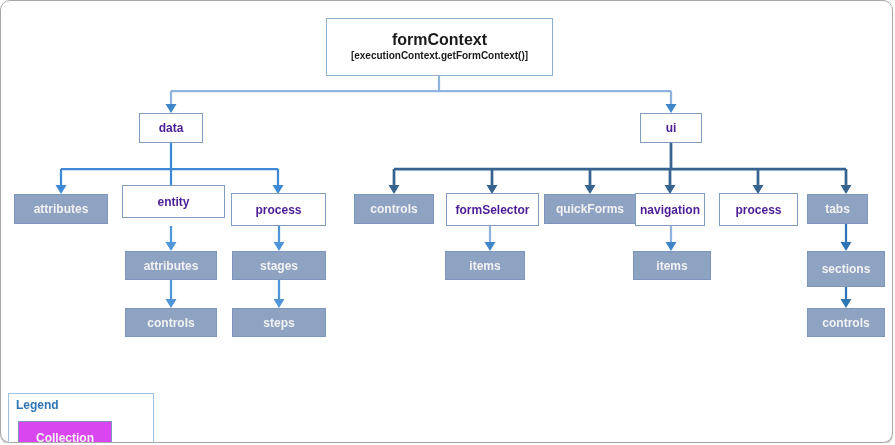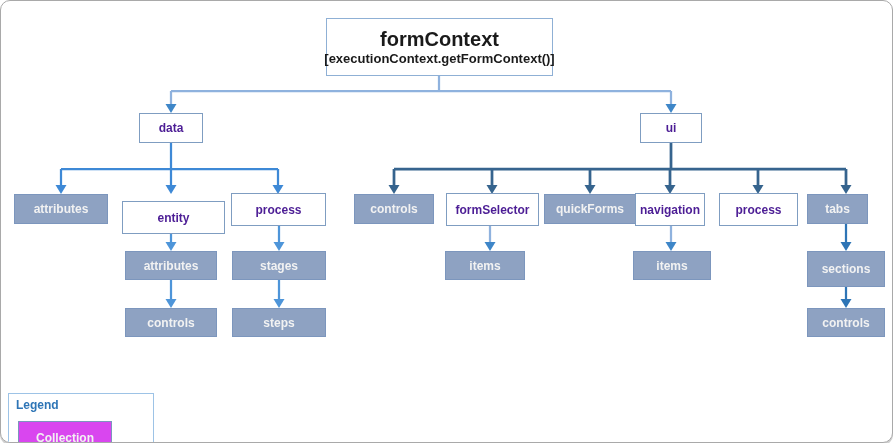--- a/index.html
+++ b/index.html
@@ -15,22 +15,22 @@
     position:absolute;display:flex;align-items:center;justify-content:center;
     box-sizing:border-box;font-weight:bold;font-size:12px;text-align:center;
   }
   .white-box{background:#ffffff;border:1.5px solid #7f9dc1;color:#4c1d95;}
   .fill-box{background:#8ea2c2;border:1px solid #7c96bd;color:#f2f2f2;}
   .root-box{
     position:absolute;box-sizing:border-box;background:#ffffff;
     border:1.5px solid #8fb0d5;color:#1a1a1a;
     display:flex;flex-direction:column;align-items:center;justify-content:center;gap:2px;
   }
-  .root-title{font-weight:bold;font-size:20px;line-height:1.05;text-align:right;}
-  .root-subtitle{font-weight:bold;font-size:13px;line-height:1.05;}
+  .root-title{font-weight:bold;font-size:16px;line-height:1.05;text-align:right;}
+  .root-subtitle{font-weight:bold;font-size:10px;line-height:1.05;}
   .legend-box{
     position:absolute;box-sizing:border-box;background:#ffffff;border:1px solid #9dc3e6;margin-top:32px;
   }
   .legend-title{
     position:absolute;left:7px;top:4px;color:#2e75b6;font-weight:bold;font-size:12px;
   }
   .legend-swatch{
     position:absolute;display:flex;align-items:center;justify-content:center;
     background:#d946ef;border:1px solid #7c96bd;color:#f2f2f2;
     font-weight:bold;font-size:12px;box-sizing:border-box;
@@ -97,21 +97,21 @@
 
   <div class="root-box" style="left:325px;top:17px;width:227px;height:58px">
     <div class="root-title">formContext</div>
     <div class="root-subtitle">[executionContext.getFormContext()]</div>
   </div>
 
   <div class="node white-box" style="left:138px;top:112px;width:64px;height:30px">data</div>
   <div class="node white-box" style="left:639px;top:112px;width:62px;height:30px">ui</div>
 
   <div class="node fill-box" style="left:13px;top:193px;width:94px;height:30px">attributes</div>
-  <div class="node white-box" style="left:121px;top:200px;width:103px;height:33px">entity</div>
+  <div class="node white-box" style="left:121px;top:184px;width:103px;height:33px">entity</div>
   <div class="node white-box" style="left:230px;top:192px;width:95px;height:33px">process</div>
 
   <div class="node fill-box" style="left:353px;top:193px;width:80px;height:30px">controls</div>
   <div class="node white-box" style="left:445px;top:192px;width:93px;height:33px">formSelector</div>
   <div class="node fill-box" style="left:543px;top:193px;width:92px;height:30px">quickForms</div>
   <div class="node white-box" style="left:634px;top:192px;width:70px;height:33px">navigation</div>
   <div class="node white-box" style="left:718px;top:192px;width:79px;height:33px">process</div>
   <div class="node fill-box" style="left:806px;top:193px;width:61px;height:30px">tabs</div>
 
   <div class="node fill-box" style="left:124px;top:250px;width:92px;height:29px">attributes</div>

